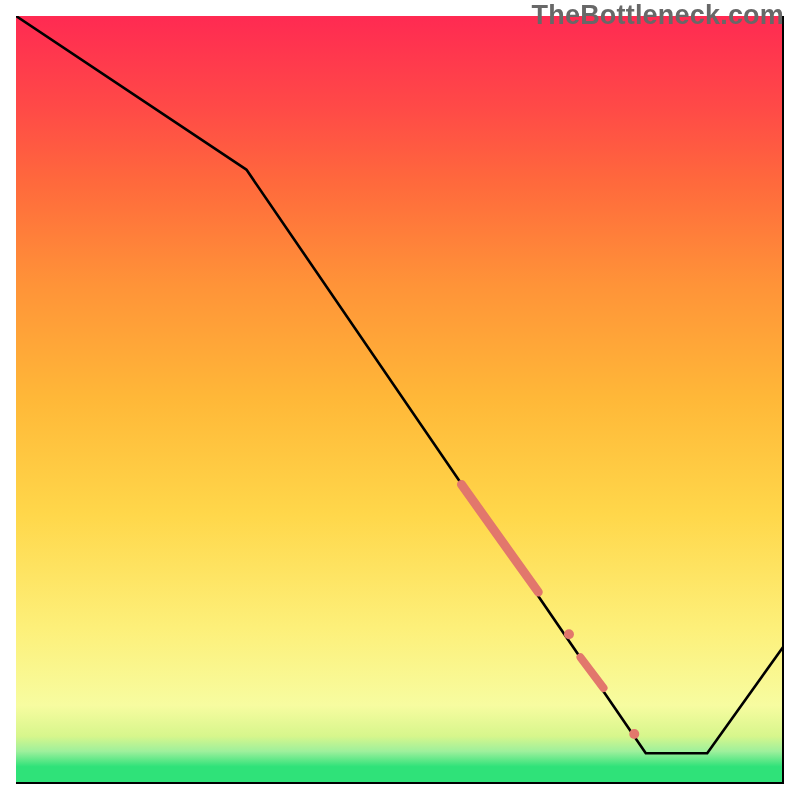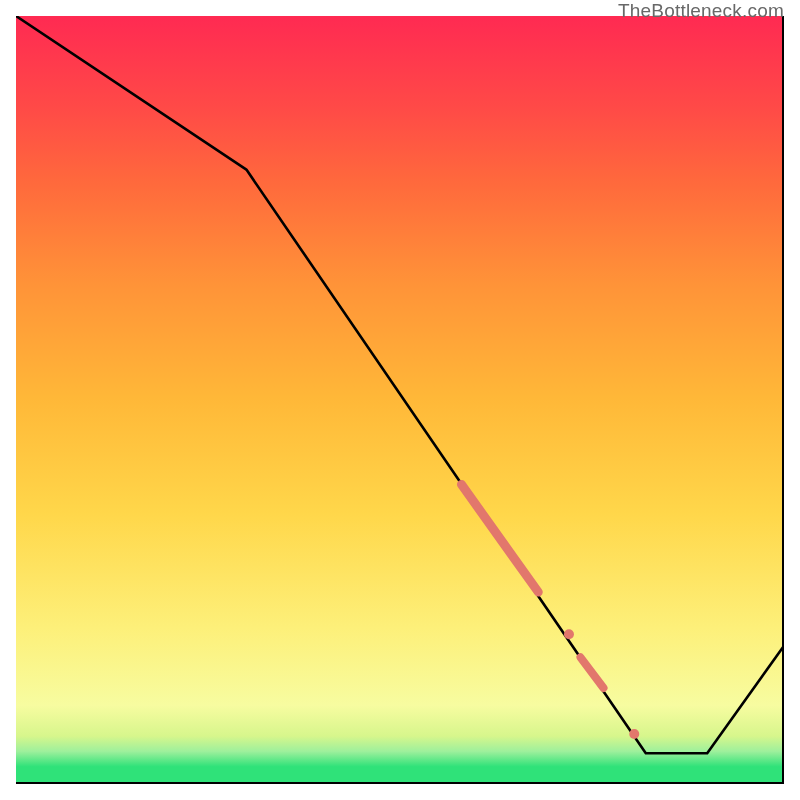--- a/index.html
+++ b/index.html
@@ -38,23 +38,23 @@
       #ff2a52 100%
     );
     border-right: 2px solid #000;
     border-bottom: 2px solid #000;
     box-sizing: border-box;
   }
   .watermark {
     position: absolute;
     top: 0px;
     right: 16px;
-    font-size: 19px;
+    font-size: 27px;
     color: #686868;
-    font-weight: 400;
+    font-weight: 700;
     letter-spacing: 0.2px;
   }
   svg.lines {
     position: absolute;
     left: 16px;
     top: 16px;
     width: 768px;
     height: 768px;
     pointer-events: none;
   }

